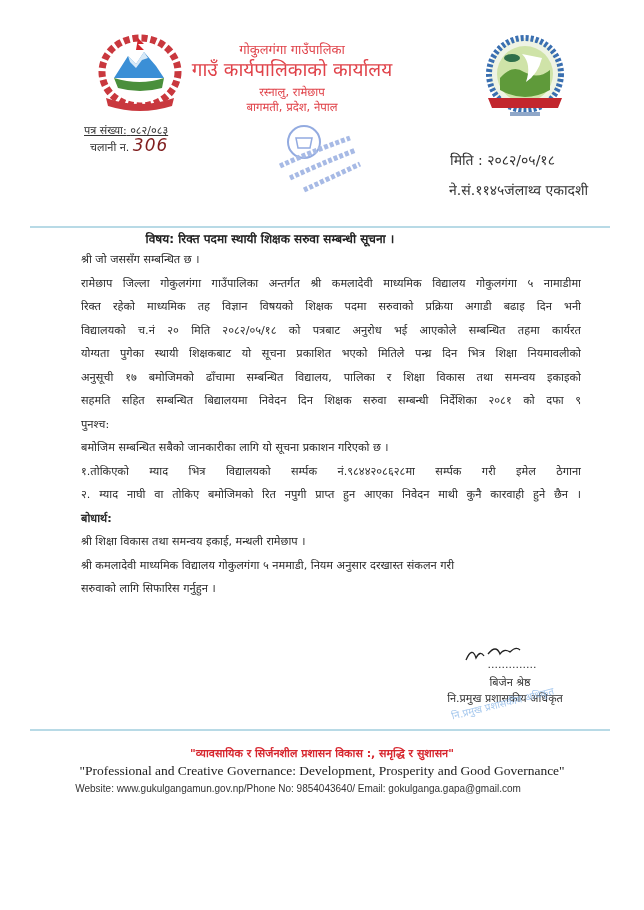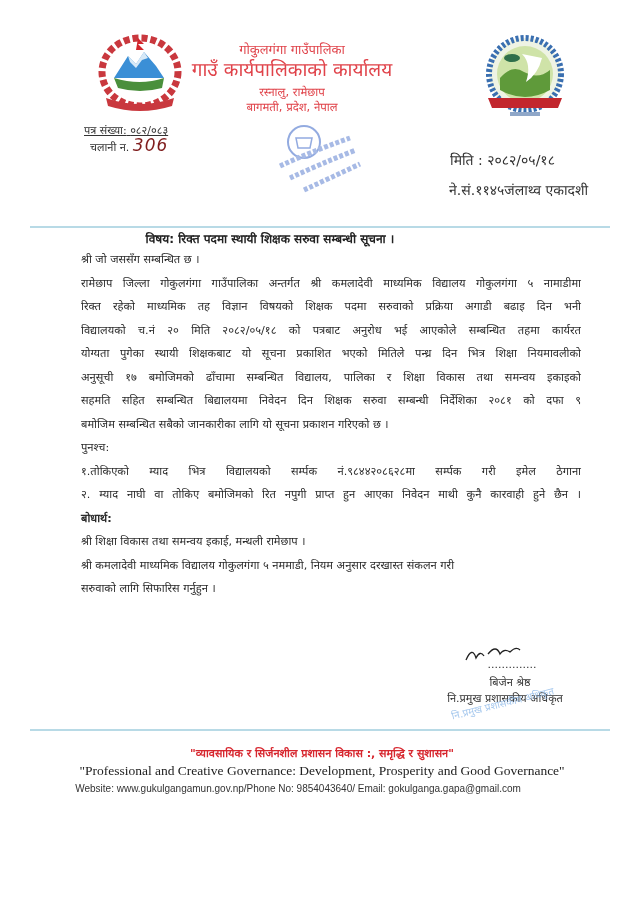--- a/index.html
+++ b/index.html
@@ -89,22 +89,22 @@
 <div class="abs subject">विषय: रिक्त पदमा स्थायी शिक्षक सरुवा सम्बन्धी सूचना ।</div>
 
 <div class="abs body-text" style="top:248px;">
   <p>श्री जो जससँग सम्बन्धित छ ।</p>
   <p class="jl">रामेछाप जिल्ला गोकुलगंगा गाउँपालिका अन्तर्गत श्री कमलादेवी माध्यमिक विद्यालय गोकुलगंगा ५ नामाडीमा</p>
   <p class="jl">रिक्त रहेको माध्यमिक तह विज्ञान विषयको शिक्षक पदमा सरुवाको प्रक्रिया अगाडी बढाइ दिन भनी</p>
   <p class="jl">विद्यालयको च.नं २० मिति २०८२/०५/१८ को पत्रबाट अनुरोध भई आएकोले सम्बन्धित तहमा कार्यरत</p>
   <p class="jl">योग्यता पुगेका स्थायी शिक्षकबाट यो सूचना प्रकाशित भएको मितिले पन्ध्र दिन भित्र शिक्षा नियमावलीको</p>
   <p class="jl">अनुसूची १७ बमोजिमको ढाँचामा सम्बन्धित विद्यालय, पालिका र शिक्षा विकास तथा समन्वय इकाइको</p>
   <p class="jl">सहमति सहित सम्बन्धित बिद्यालयमा निवेदन दिन शिक्षक सरुवा सम्बन्धी निर्देशिका २०८१ को दफा ९</p>
+  <p>पुनश्च:</p>
   <p>बमोजिम सम्बन्धित सबैको जानकारीका लागि यो सूचना प्रकाशन गरिएको छ ।</p>
-  <p>पुनश्च:</p>
   <p class="jl">१.तोकिएको म्याद भित्र विद्यालयको सर्म्पक नं.९८४४२०८६२८मा सर्म्पक गरी इमेल ठेगाना</p>
   <p class="jl">२. म्याद नाघी वा तोकिए बमोजिमको रित नपुगी प्राप्त हुन आएका निवेदन माथी कुनै कारवाही हुने छैन ।</p>
   <p class="bold">बोधार्थ:</p>
   <p>श्री शिक्षा विकास तथा समन्वय इकाई, मन्थली रामेछाप ।</p>
   <p>श्री कमलादेवी माध्यमिक विद्यालय गोकुलगंगा ५ नममाडी, नियम अनुसार दरखास्त संकलन गरी</p>
   <p>सरुवाको लागि सिफारिस गर्नुहुन ।</p>
 </div>
 
 <div class="abs" style="top:640px; left:462px; width:60px; height:26px;">
   <svg width="60" height="26" viewBox="0 0 60 26">

